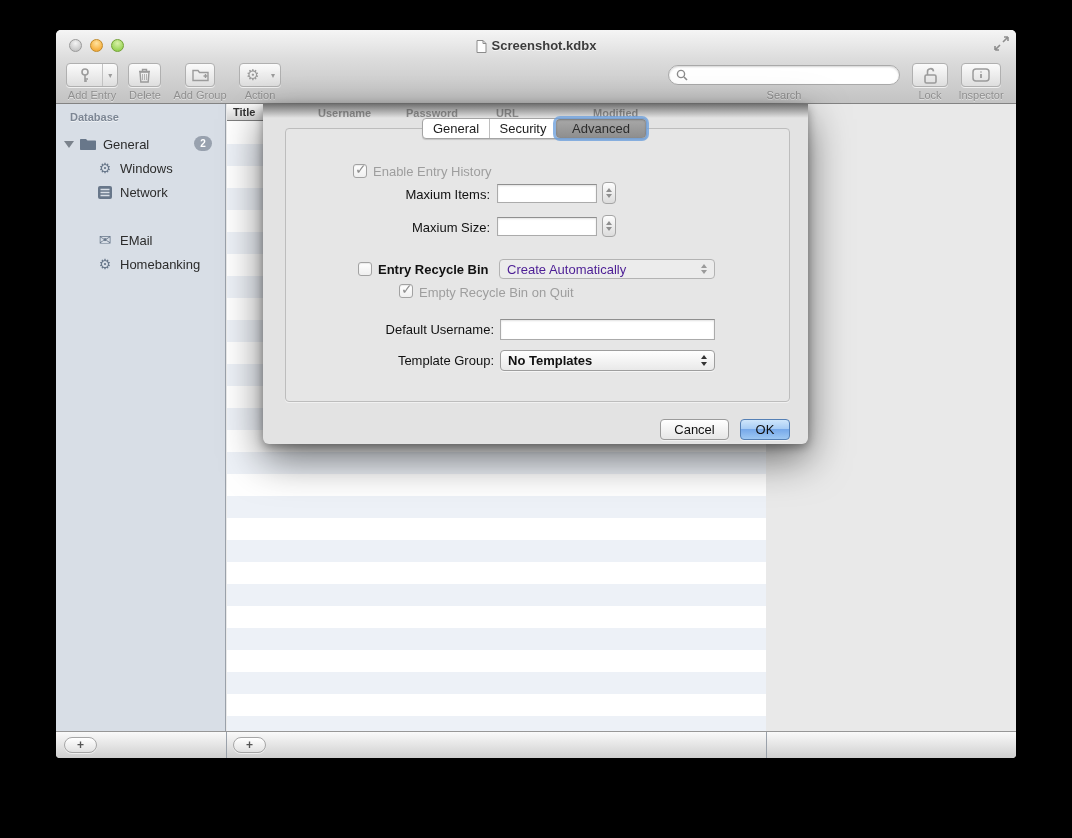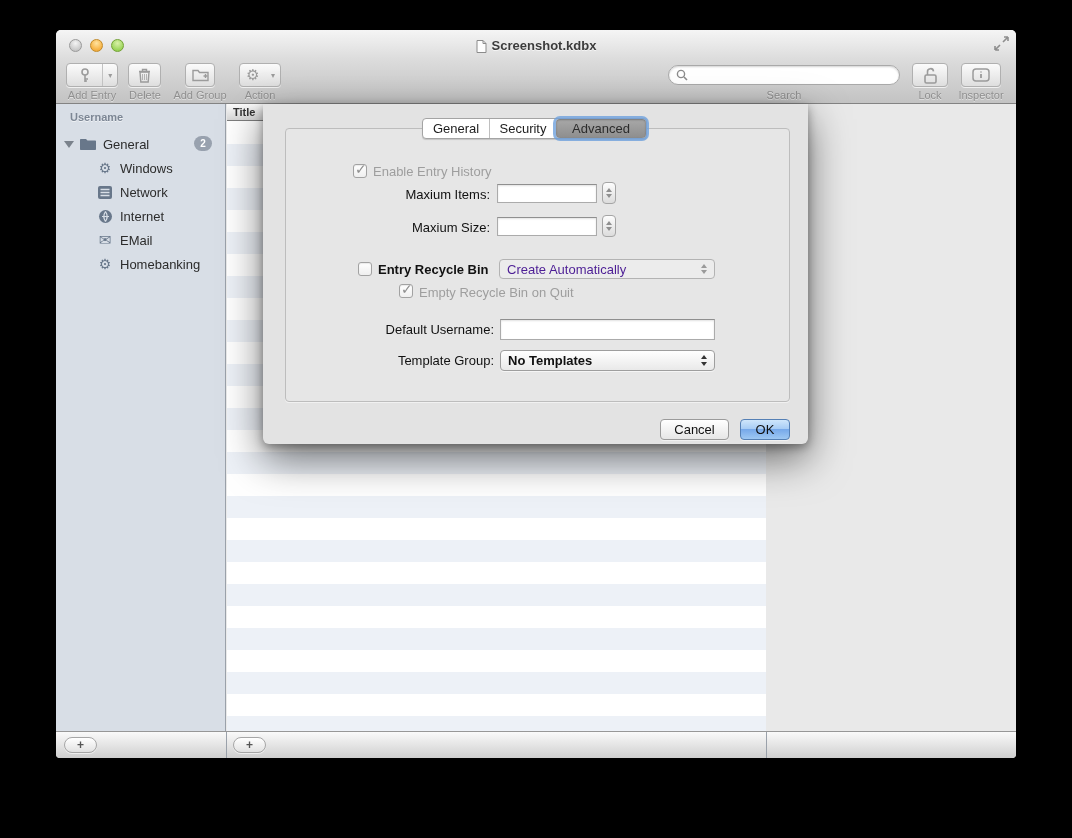--- a/index.html
+++ b/index.html
@@ -207,21 +207,21 @@
         <svg width="18" height="14" viewBox="0 0 18 14">
             <rect x="1" y="1" width="16" height="12" rx="3" fill="none" stroke="#9b9b9b" stroke-width="1.5"></rect>
             <path d="M9 6v4M9 3.4v1.2" stroke="#9b9b9b" stroke-width="1.8"></path>
           </svg>
       </span>
     </div>
     <div class="tblabel" style="left:894px; width:62px;">Inspector</div>
   </div>
 
   <div class="sidebar">
-    <div class="sb-header">Username</div>
+    <div class="sb-header">Database</div>
 
     <div class="sb-item" style="top:28px; padding-left:24px;">
       <span class="disc"></span>
       <span class="ic">
         <svg width="16" height="12" viewBox="0 0 16 12">
             <path d="M0 2c0-.6.4-1 1-1h5l1.5 1.5H15c.6 0 1 .4 1 1V11c0 .6-.4 1-1 1H1c-.6 0-1-.4-1-1z" fill="#68778a"></path>
           </svg>
       </span>
       <span>General</span>
       <span class="badge">2</span>
@@ -232,29 +232,20 @@
     </div>
     <div class="sb-item" style="top:76px; padding-left:41px;">
       <span class="ic">
         <svg width="14" height="13" viewBox="0 0 14 13">
             <rect x="0" y="0" width="14" height="13" rx="2" fill="#68778a"></rect>
             <path d="M2.5 3.5h9M2.5 6.5h9M2.5 9.5h9" stroke="#d8dee6" stroke-width="1.4"></path>
           </svg>
       </span>
       <span>Network</span>
     </div>
-    <div class="sb-item" style="top:100px; padding-left:41px;">
-      <span class="ic">
-        <svg width="15" height="15" viewBox="0 0 15 15">
-            <circle cx="7.5" cy="7.5" r="6.5" fill="#68778a"></circle>
-            <path d="M4 7.5h7M7.5 2.5c-2 3-2 7 0 10M7.5 2.5c2 3 2 7 0 10" stroke="#d8dee6" stroke-width="1.2" fill="none"></path>
-          </svg>
-      </span>
-      <span>Internet</span>
-    </div>
     <div class="sb-item" style="top:124px; padding-left:41px;">
       <span class="ic glyph" style="font-size:15px;">✉</span>
       <span>EMail</span>
     </div>
     <div class="sb-item" style="top:148px; padding-left:41px;">
       <span class="ic glyph">⚙</span>
       <span>Homebanking</span>
     </div>
   </div>
 
@@ -265,20 +256,26 @@
 
 
   <div class="bbar">
     <div class="vdiv" style="left:170px;"></div>
     <div class="vdiv" style="left:710px;"></div>
     <div class="plusbtn" style="left:8px;">+</div>
     <div class="plusbtn" style="left:177px;">+</div>
   </div>
 
   <div class="sheet">
+    <div class="sheet-shade">
+      <span class="ghostcol" style="left:55px;">Username</span>
+      <span class="ghostcol" style="left:143px;">Password</span>
+      <span class="ghostcol" style="left:233px;">URL</span>
+      <span class="ghostcol" style="left:330px;">Modified</span>
+    </div>
 
     <div class="groupbox"></div>
 
     <div class="tabs">
       <div class="tab" style="width:66px;">General</div>
       <div class="tab" style="width:67px;">Security</div>
       <div class="tab sel" style="width:90px;">Advanced</div>
     </div>
 
     <div class="ck" style="left:90px; top:60px;">

